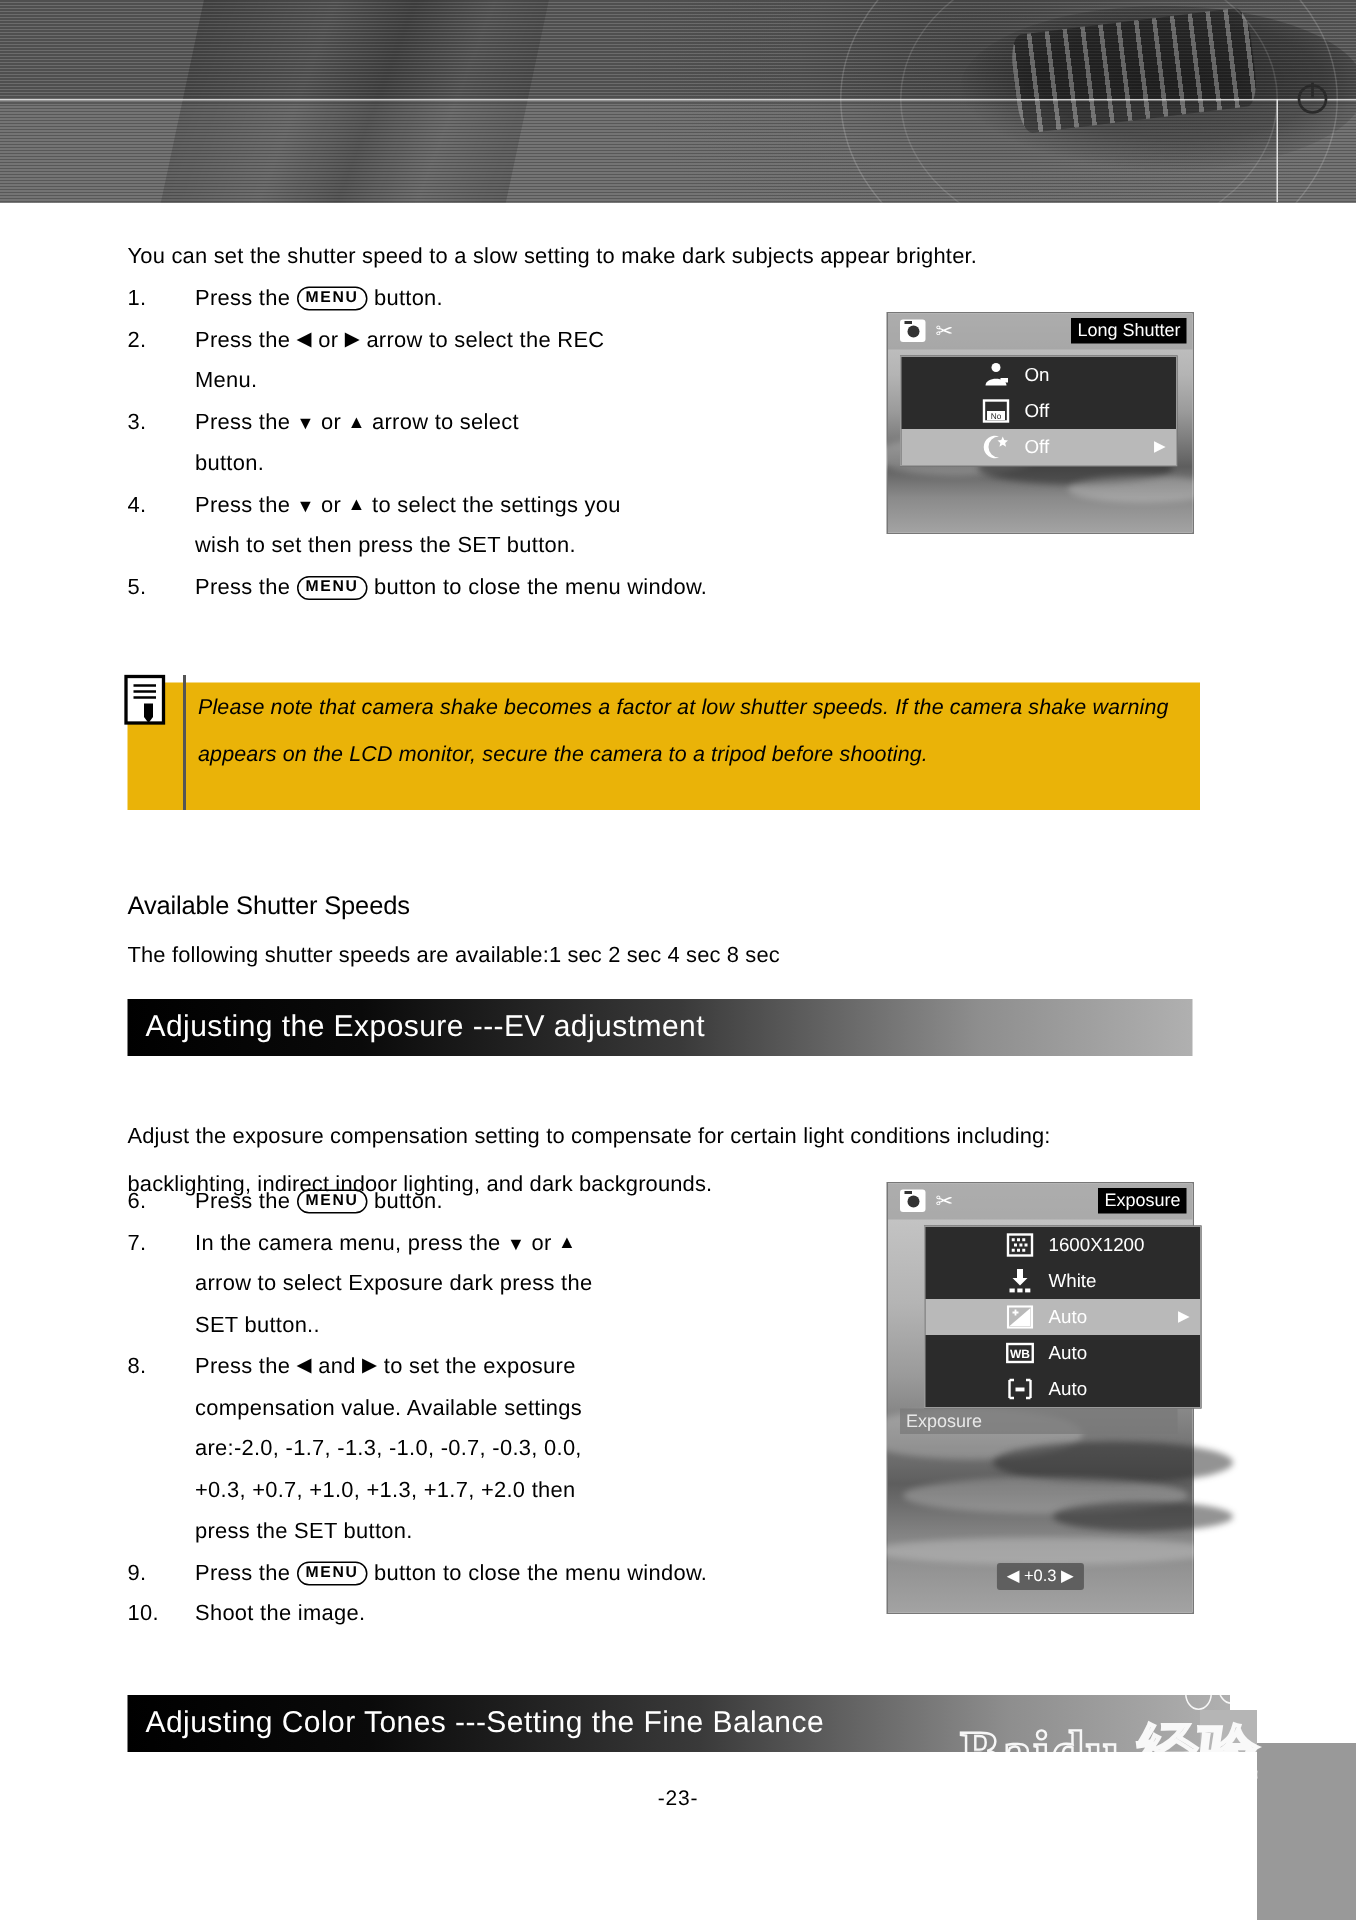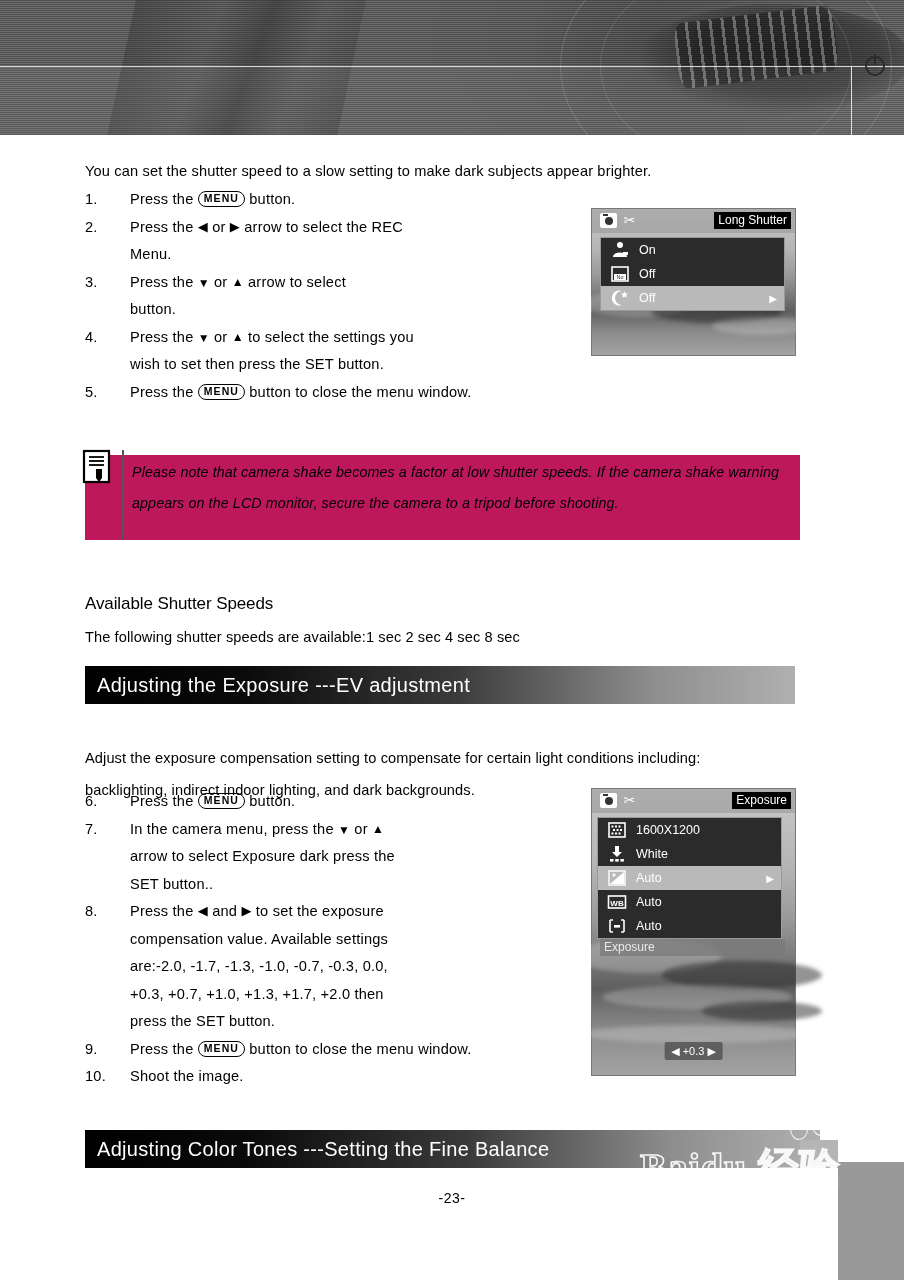--- a/index.html
+++ b/index.html
@@ -80,21 +80,21 @@
     padding:0px 5px 1px 5px;font-size:10.5px;letter-spacing:1.1px;
     line-height:13px;vertical-align:2px;font-weight:bold;
   }
   .ar{display:inline-block;font-size:13px;line-height:1;vertical-align:1px;}
   .ar-dn{font-size:12px;vertical-align:0px;}
   .ar-up{font-size:12px;vertical-align:1px;}
 
   
   .notebox{
     position:absolute;left:85px;top:320px;width:715px;height:85px;
-    background:#be185d;
+    background:#eab308;
   }
   .note-icon{position:absolute;left:-3px;top:-6px;width:34px;height:36px;}
   .note-rule{position:absolute;left:37px;top:-5px;width:2px;height:90px;background:#555;}
   .note-text{
     position:absolute;left:47px;top:2px;width:650px;
     font-style:italic;font-size:14.3px;line-height:31px;letter-spacing:0.1px;
   }
 
   
   .subhead{
@@ -161,21 +161,21 @@
     background:#000;color:#fff;font-size:12px;line-height:17px;
     padding:0 4px;white-space:nowrap;
   }
 
   .lcd-panel{
     position:absolute;left:8px;background:#2b2b2b;
     border:1px solid #9a9a9a;box-sizing:border-box;
   }
   .lcd-row{
     position:relative;height:24px;display:flex;align-items:center;
-    color:#fff;font-size:12.5px;
+    color:#fff;font-size:12.5px;padding-left:44px;
   }
   .lcd-row.sel{background:#b9b9b9;color:#fff;}
   .lcd-row .ico{
     width:38px;display:flex;align-items:flex-end;justify-content:center;
   }
   .lcd-row .val{flex:1;}
   .lcd-row .caret{
     position:absolute;right:7px;top:50%;transform:translateY(-50%);
     font-size:10px;color:#fff;
   }
@@ -351,21 +351,21 @@
       <div class="cloud" style="left:-10px;top:236px;width:230px;height:18px;"></div>
     </div>
     <div class="lcd-topbar">
       <div class="tab-cam">
         <div class="flash"></div>
         <div class="lens"></div>
       </div>
       <div class="tab-tool">✂</div>
       <div class="lcd-title">Exposure</div>
     </div>
-    <div class="lcd-panel" id="panel-2" style="left:5px;top:28px;width:185px;height:122px;">
+    <div class="lcd-panel" id="panel-2" style="left:24px;top:28px;width:185px;height:122px;">
         <div class="lcd-row">
           <div class="ico">
             <svg viewBox="0 0 20 18" width="20" height="18">
               <rect x="2" y="2" width="16" height="14" fill="none" stroke="#fff" stroke-width="1.6"></rect>
               <g fill="#fff">
                 <rect x="4.5" y="4.5" width="2" height="2"></rect>
                 <rect x="8" y="4.5" width="2" height="2"></rect>
                 <rect x="11.5" y="4.5" width="2" height="2"></rect>
                 <rect x="6" y="8" width="2" height="2"></rect>
                 <rect x="9.6" y="8" width="2" height="2"></rect>

